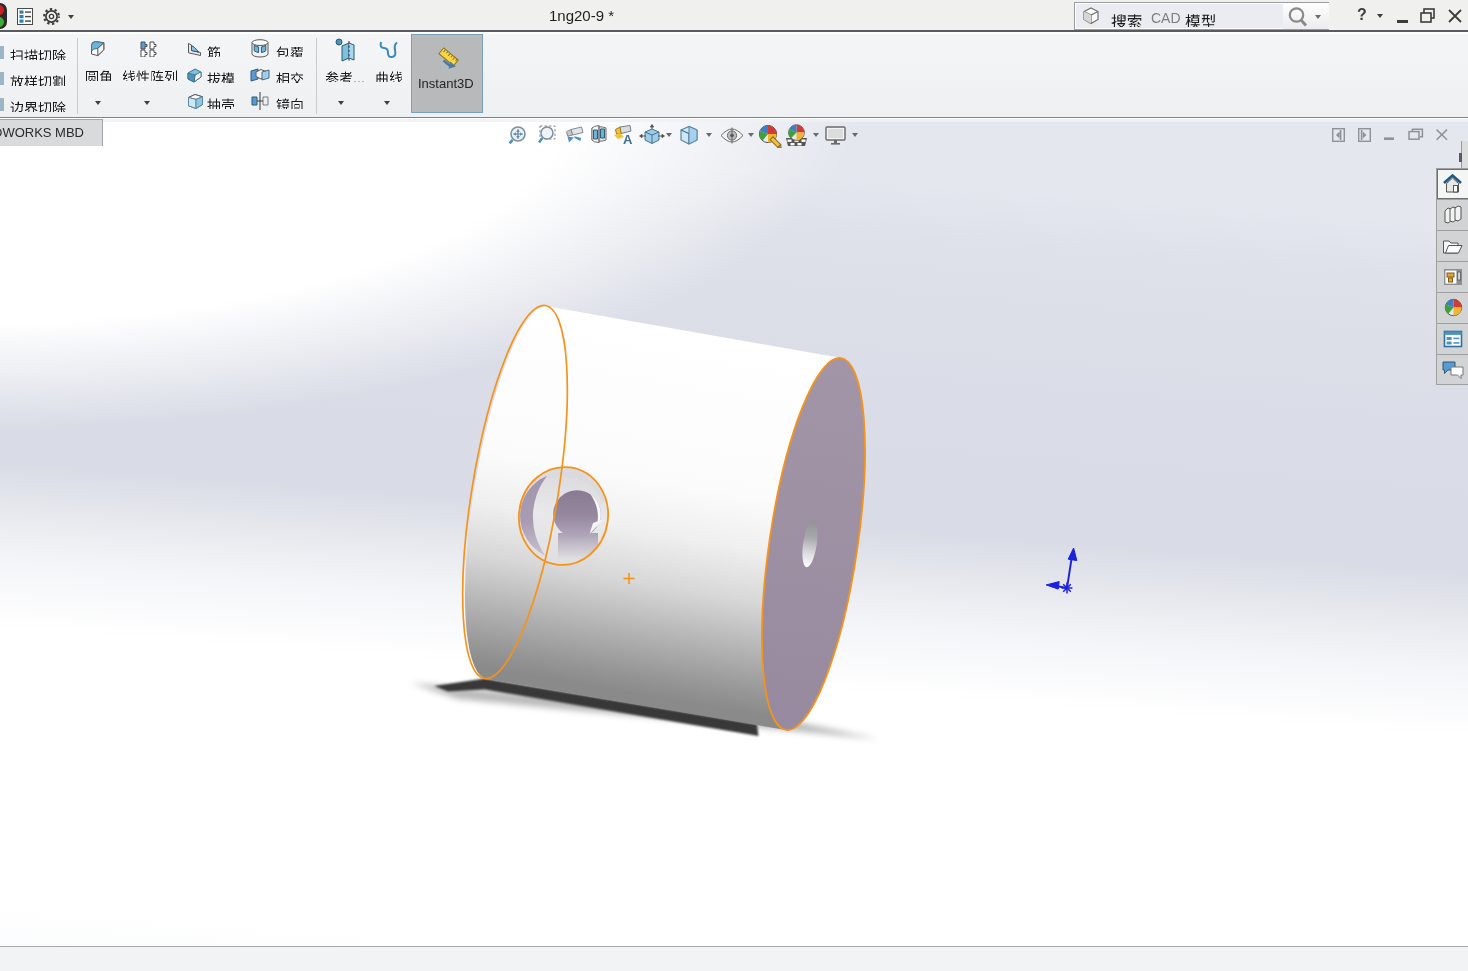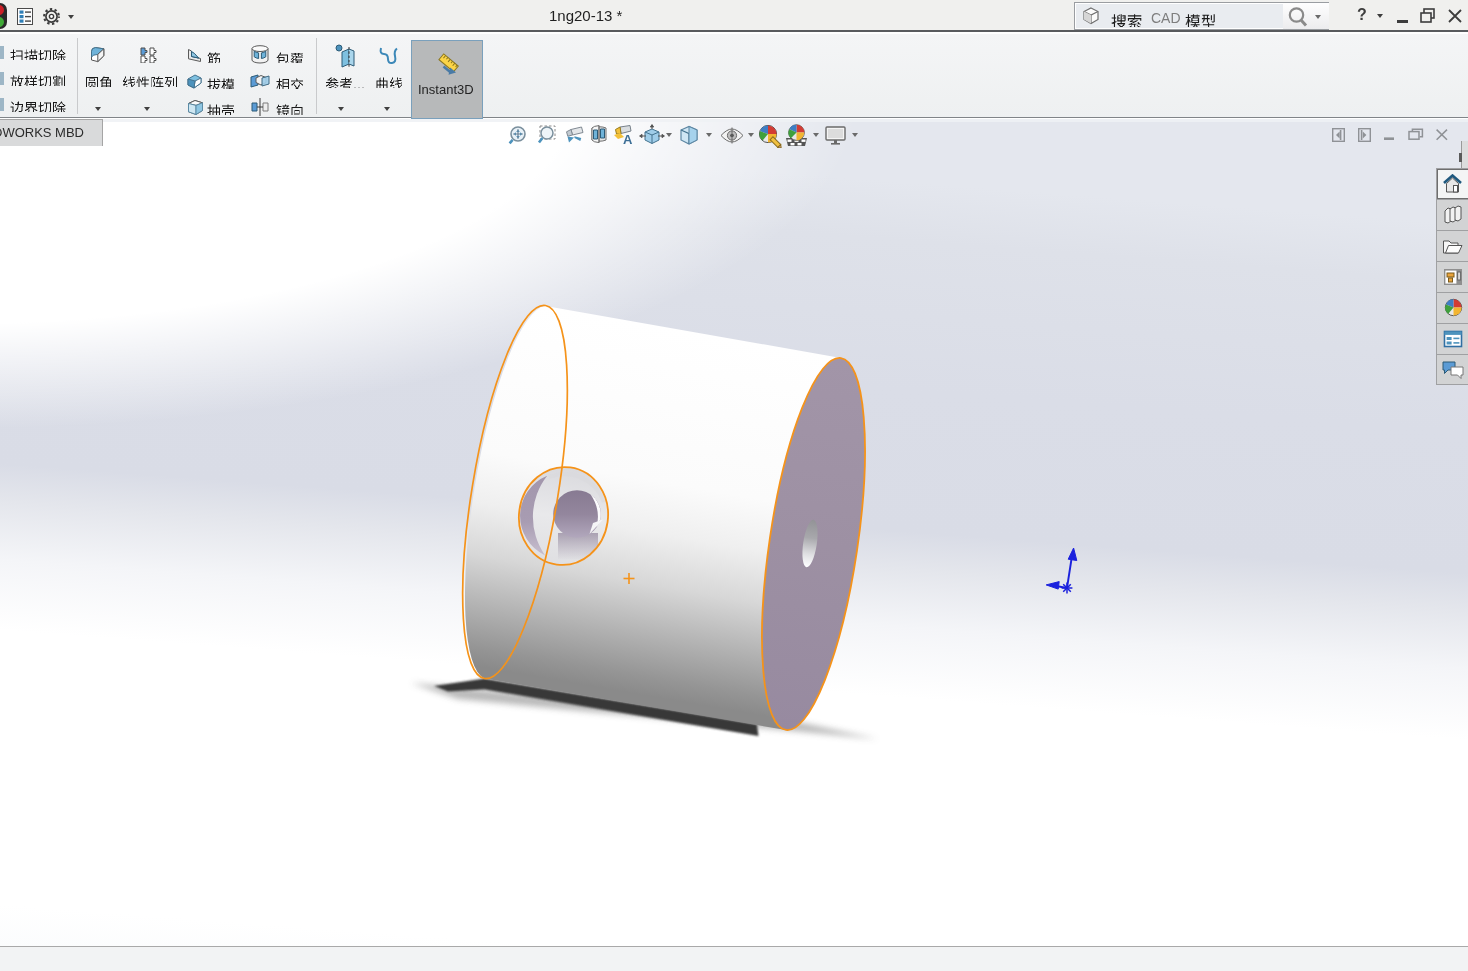--- a/index.html
+++ b/index.html
@@ -147,21 +147,21 @@
 <rect x="8" y="3.4" width="6" height="1.4" fill="#4a4a4a"></rect>
         <rect x="8" y="7.9" width="6" height="1.4" fill="#4a4a4a"></rect>
         <rect x="8" y="12.4" width="6" height="1.4" fill="#4a4a4a"></rect>
 </svg>
 <svg class="abs" style="left:43px;top:8px" width="17" height="17" viewBox="0 0 17 17">
 <circle cx="8.5" cy="8.5" r="5.6" fill="none" stroke="#3c3c3c" stroke-width="1.7"></circle>
 <circle cx="8.5" cy="8.5" r="7.4" fill="none" stroke="#3c3c3c" stroke-width="2.1" stroke-dasharray="2.4,2.45" stroke-dashoffset="1"></circle>
 <circle cx="8.5" cy="8.5" r="2.1" fill="#fff" stroke="#3c3c3c" stroke-width="1.4"></circle>
 </svg>
 <div class="abs caret" style="left:68px;top:15px;border-left-width:3px;border-right-width:3px"></div>
-<div class="abs ttl" style="left:549px;top:7px;width:160px">1ng20-13 *</div>
+<div class="abs ttl" style="left:549px;top:7px;width:160px">1ng20-9 *</div>
 
 <div class="abs" style="left:1074px;top:2px;width:255px;height:28px;background:#fff;border:1px solid #9a9da1">
 <div class="abs" style="left:1px;top:1px;width:207px;height:24px;background:#e9ecf0"></div>
 <svg class="abs" style="left:7px;top:4px" width="18" height="18" viewBox="0 0 18 18">
 <path d="M9 1 L16 4.5 L16 12.5 L9 16.5 L2 12.5 L2 4.5 Z" fill="#fbfbfb" stroke="#6e6e6e" stroke-width="1.2"></path>
 <path d="M2 4.5 L9 8 L16 4.5 M9 8 L9 16.5" fill="none" stroke="#6e6e6e" stroke-width="1.2"></path>
 <path d="M2 4.5 L9 8 L9 16.5 L2 12.5 Z" fill="#d6d6d6"></path>
 </svg>
 <svg class="abs glyph" style="left:35px;top:5px" width="38" height="19" viewBox="0 0 68 34">
           <g transform="translate(2,2)">
@@ -212,21 +212,21 @@
           <path d="M3 9h1v1h-1zM16 9h2v1h-2zM102 9h2v1h-2zM3 10h2v1h-2zM15 10h3v1h-3zM32 10h20v1h-20zM60 10h2v1h-2zM86 10h8v1h-8zM101 10h3v1h-3zM3 11h3v1h-3zM15 11h3v1h-3zM32 11h20v1h-20zM60 11h2v1h-2zM68 11h14v1h-14zM86 11h8v1h-8zM101 11h4v1h-4zM4 12h3v1h-3zM15 12h3v1h-3zM32 12h2v1h-2zM41 12h2v1h-2zM50 12h2v1h-2zM60 12h2v1h-2zM68 12h14v1h-14zM86 12h2v1h-2zM92 12h1v1h-1zM100 12h2v1h-2zM103 12h2v1h-2zM5 13h3v1h-3zM15 13h3v1h-3zM32 13h2v1h-2zM41 13h2v1h-2zM50 13h2v1h-2zM60 13h2v1h-2zM72 13h2v1h-2zM80 13h2v1h-2zM86 13h2v1h-2zM91 13h2v1h-2zM99 13h2v1h-2zM104 13h2v1h-2zM6 14h2v1h-2zM10 14h16v1h-16zM32 14h20v1h-20zM60 14h2v1h-2zM72 14h2v1h-2zM80 14h2v1h-2zM86 14h2v1h-2zM91 14h2v1h-2zM98 14h2v1h-2zM105 14h3v1h-3zM10 15h16v1h-16zM32 15h20v1h-20zM60 15h2v1h-2zM66 15h2v1h-2zM72 15h2v1h-2zM80 15h2v1h-2zM86 15h2v1h-2zM91 15h1v1h-1zM97 15h3v1h-3zM106 15h3v1h-3zM15 16h2v1h-2zM24 16h2v1h-2zM32 16h2v1h-2zM41 16h2v1h-2zM50 16h2v1h-2zM60 16h8v1h-8zM72 16h2v1h-2zM80 16h2v1h-2zM86 16h2v1h-2zM90 16h2v1h-2zM95 16h4v1h-4zM107 16h3v1h-3zM15 17h2v1h-2zM24 17h2v1h-2zM32 17h2v1h-2zM41 17h2v1h-2zM50 17h2v1h-2zM57 17h9v1h-9zM72 17h2v1h-2zM80 17h2v1h-2zM86 17h2v1h-2zM90 17h2v1h-2zM94 17h3v1h-3zM108 17h3v1h-3zM15 18h2v1h-2zM23 18h3v1h-3zM32 18h2v1h-2zM41 18h2v1h-2zM50 18h2v1h-2zM57 18h6v1h-6zM72 18h2v1h-2zM80 18h2v1h-2zM86 18h2v1h-2zM89 18h2v1h-2zM94 18h2v1h-2zM97 18h11v1h-11zM109 18h1v1h-1zM1 19h6v1h-6zM15 19h2v1h-2zM23 19h3v1h-3zM32 19h20v1h-20zM60 19h2v1h-2zM72 19h2v1h-2zM80 19h2v1h-2zM86 19h2v1h-2zM90 19h2v1h-2zM97 19h11v1h-11zM1 20h6v1h-6zM15 20h2v1h-2zM23 20h2v1h-2zM32 20h20v1h-20zM60 20h2v1h-2zM72 20h2v1h-2zM80 20h2v1h-2zM86 20h2v1h-2zM91 20h2v1h-2zM102 20h2v1h-2zM5 21h2v1h-2zM14 21h2v1h-2zM23 21h2v1h-2zM37 21h3v1h-3zM44 21h3v1h-3zM60 21h2v1h-2zM72 21h2v1h-2zM80 21h2v1h-2zM86 21h2v1h-2zM91 21h2v1h-2zM102 21h2v1h-2zM5 22h2v1h-2zM14 22h2v1h-2zM23 22h2v1h-2zM36 22h3v1h-3zM45 22h3v1h-3zM60 22h2v1h-2zM72 22h2v1h-2zM80 22h2v1h-2zM86 22h2v1h-2zM92 22h1v1h-1zM102 22h2v1h-2zM5 23h2v1h-2zM13 23h3v1h-3zM23 23h2v1h-2zM35 23h3v1h-3zM46 23h3v1h-3zM60 23h2v1h-2zM71 23h2v1h-2zM80 23h2v1h-2zM86 23h2v1h-2zM92 23h19v1h-19zM5 24h2v1h-2zM13 24h2v1h-2zM23 24h2v1h-2zM33 24h4v1h-4zM47 24h4v1h-4zM60 24h2v1h-2zM71 24h2v1h-2zM80 24h2v1h-2zM86 24h2v1h-2zM92 24h19v1h-19zM5 25h2v1h-2zM12 25h3v1h-3zM23 25h2v1h-2zM31 25h5v1h-5zM37 25h2v1h-2zM46 25h2v1h-2zM49 25h4v1h-4zM60 25h2v1h-2zM67 25h1v1h-1zM71 25h2v1h-2zM80 25h2v1h-2zM86 25h2v1h-2zM92 25h2v1h-2zM102 25h2v1h-2zM5 26h2v1h-2zM11 26h3v1h-3zM23 26h2v1h-2zM30 26h4v1h-4zM37 26h2v1h-2zM46 26h2v1h-2zM50 26h5v1h-5zM60 26h2v1h-2zM65 26h3v1h-3zM71 26h2v1h-2zM80 26h2v1h-2zM86 26h2v1h-2zM89 26h4v1h-4zM97 26h1v1h-1zM102 26h2v1h-2zM106 26h1v1h-1zM5 27h2v1h-2zM10 27h3v1h-3zM22 27h3v1h-3zM30 27h2v1h-2zM37 27h2v1h-2zM46 27h2v1h-2zM52 27h2v1h-2zM60 27h7v1h-7zM70 27h2v1h-2zM80 27h2v1h-2zM86 27h2v1h-2zM89 27h3v1h-3zM97 27h2v1h-2zM102 27h2v1h-2zM106 27h2v1h-2zM5 28h2v1h-2zM9 28h3v1h-3zM17 28h7v1h-7zM37 28h2v1h-2zM46 28h2v1h-2zM60 28h5v1h-5zM70 28h2v1h-2zM79 28h3v1h-3zM86 28h2v1h-2zM96 28h2v1h-2zM102 28h2v1h-2zM107 28h2v1h-2zM4 29h3v1h-3zM10 29h1v1h-1zM18 29h5v1h-5zM36 29h2v1h-2zM46 29h2v1h-2zM59 29h4v1h-4zM69 29h3v1h-3zM79 29h2v1h-2zM86 29h2v1h-2zM95 29h3v1h-3zM102 29h2v1h-2zM107 29h3v1h-3zM3 30h5v1h-5zM36 30h2v1h-2zM46 30h2v1h-2zM60 30h1v1h-1zM68 30h3v1h-3zM79 30h2v1h-2zM86 30h2v1h-2zM95 30h2v1h-2zM102 30h2v1h-2zM108 30h2v1h-2zM2 31h3v1h-3zM6 31h4v1h-4zM35 31h3v1h-3zM46 31h2v1h-2zM67 31h3v1h-3zM79 31h2v1h-2zM86 31h2v1h-2zM94 31h2v1h-2zM102 31h2v1h-2zM109 31h2v1h-2zM1 32h3v1h-3zM8 32h4v1h-4zM25 32h2v1h-2zM34 32h3v1h-3zM46 32h2v1h-2zM66 32h4v1h-4zM78 32h3v1h-3zM86 32h2v1h-2zM94 32h2v1h-2zM102 32h2v1h-2zM109 32h1v1h-1zM1 33h3v1h-3zM9 33h18v1h-18zM32 33h4v1h-4zM46 33h2v1h-2zM65 33h4v1h-4zM74 33h7v1h-7zM86 33h2v1h-2zM98 33h6v1h-6zM2 34h1v1h-1zM11 34h15v1h-15zM32 34h3v1h-3zM46 34h2v1h-2zM66 34h1v1h-1zM74 34h6v1h-6zM86 34h2v1h-2zM98 34h5v1h-5z"></path>
         </g>
       </svg>
 <div class="abs" style="left:0;top:12px;width:4px;height:13px;background:#9db6c6"></div>
 <div class="abs" style="left:0;top:38px;width:4px;height:13px;background:#9db6c6"></div>
 <div class="abs" style="left:0;top:64px;width:4px;height:13px;background:#9db6c6"></div>
 </div>
 
 <div class="abs" id="tabstrip"><span style="margin-left:-7px">DWORKS MBD</span></div>
 
-<div class="abs" style="left:0;top:36px;width:1196px;height:84px">
+<div class="abs" style="left:0;top:30px;width:1196px;height:84px">
 
 <svg class="abs" style="left:88px;top:9px" width="20" height="20" viewBox="0 0 20 20">
 <path d="M3.5 6.5 Q3.5 2.8 7.5 2.6 L15.8 3.8 L15.8 10.8 L9.8 16.6 L3.5 15 Z" fill="#ffffff" stroke="#555555"></path>
 <path d="M3.5 6.5 Q3.5 2.8 7.5 2.6 L15.8 3.8 L9.8 9.4 Q4.8 9.6 3.5 12 Z" fill="#6fb3d9" stroke="#44738f"></path>
 <path d="M15.8 3.8 L15.8 10.8 L9.8 16.6 L9.8 9.4 Z" fill="#f4f4f4" stroke="#555555"></path>
 </svg>
 <svg class="abs glyph" style="left:85px;top:36px" width="32" height="15" viewBox="0 0 64 30">
         <g>
           <path d="M37 9h2v1h-2zM2 10h24v1h-24zM36 10h12v1h-12zM2 11h24v1h-24zM35 11h13v1h-13zM2 12h2v1h-2zM24 12h2v1h-2zM35 12h2v1h-2zM45 12h3v1h-3zM2 13h2v1h-2zM8 13h12v1h-12zM24 13h2v1h-2zM34 13h3v1h-3zM45 13h2v1h-2zM2 14h2v1h-2zM8 14h2v1h-2zM18 14h2v1h-2zM24 14h2v1h-2zM33 14h3v1h-3zM44 14h2v1h-2zM2 15h2v1h-2zM8 15h1v1h-1zM18 15h2v1h-2zM24 15h2v1h-2zM32 15h20v1h-20zM2 16h2v1h-2zM8 16h1v1h-1zM18 16h2v1h-2zM24 16h2v1h-2zM31 16h21v1h-21zM2 17h2v1h-2zM8 17h12v1h-12zM24 17h2v1h-2zM30 17h5v1h-5zM42 17h2v1h-2zM50 17h2v1h-2zM2 18h2v1h-2zM24 18h2v1h-2zM31 18h1v1h-1zM33 18h2v1h-2zM42 18h2v1h-2zM50 18h2v1h-2zM2 19h2v1h-2zM24 19h2v1h-2zM33 19h2v1h-2zM42 19h2v1h-2zM50 19h2v1h-2zM2 20h2v1h-2zM7 20h14v1h-14zM24 20h2v1h-2zM33 20h2v1h-2zM42 20h2v1h-2zM50 20h2v1h-2zM2 21h2v1h-2zM7 21h14v1h-14zM24 21h2v1h-2zM33 21h19v1h-19zM2 22h2v1h-2zM7 22h2v1h-2zM19 22h2v1h-2zM24 22h2v1h-2zM33 22h19v1h-19zM2 23h2v1h-2zM7 23h2v1h-2zM13 23h2v1h-2zM19 23h2v1h-2zM24 23h2v1h-2zM33 23h2v1h-2zM42 23h2v1h-2zM50 23h2v1h-2zM2 24h2v1h-2zM7 24h2v1h-2zM13 24h2v1h-2zM19 24h2v1h-2zM24 24h2v1h-2zM33 24h2v1h-2zM42 24h2v1h-2zM50 24h2v1h-2zM2 25h2v1h-2zM7 25h2v1h-2zM13 25h2v1h-2zM19 25h2v1h-2zM24 25h2v1h-2zM33 25h2v1h-2zM42 25h2v1h-2zM50 25h2v1h-2zM2 26h2v1h-2zM7 26h2v1h-2zM13 26h2v1h-2zM19 26h2v1h-2zM24 26h2v1h-2zM33 26h2v1h-2zM42 26h2v1h-2zM50 26h2v1h-2zM2 27h2v1h-2zM7 27h1v1h-1zM12 27h2v1h-2zM15 27h2v1h-2zM24 27h2v1h-2zM33 27h19v1h-19zM2 28h2v1h-2zM10 28h3v1h-3zM15 28h4v1h-4zM24 28h2v1h-2zM33 28h19v1h-19zM2 29h2v1h-2zM8 29h4v1h-4zM17 29h4v1h-4zM24 29h2v1h-2zM32 29h3v1h-3zM42 29h2v1h-2zM50 29h2v1h-2zM2 30h2v1h-2zM5 30h5v1h-5zM19 30h3v1h-3zM24 30h2v1h-2zM32 30h2v1h-2zM42 30h2v1h-2zM50 30h2v1h-2zM2 31h2v1h-2zM6 31h1v1h-1zM24 31h2v1h-2zM32 31h2v1h-2zM42 31h2v1h-2zM50 31h2v1h-2zM2 32h24v1h-24zM31 32h3v1h-3zM42 32h2v1h-2zM50 32h2v1h-2zM2 33h24v1h-24zM30 33h3v1h-3zM42 33h2v1h-2zM46 33h6v1h-6zM2 34h2v1h-2zM24 34h2v1h-2zM31 34h1v1h-1zM42 34h1v1h-1zM46 34h5v1h-5z"></path>
         </g>

